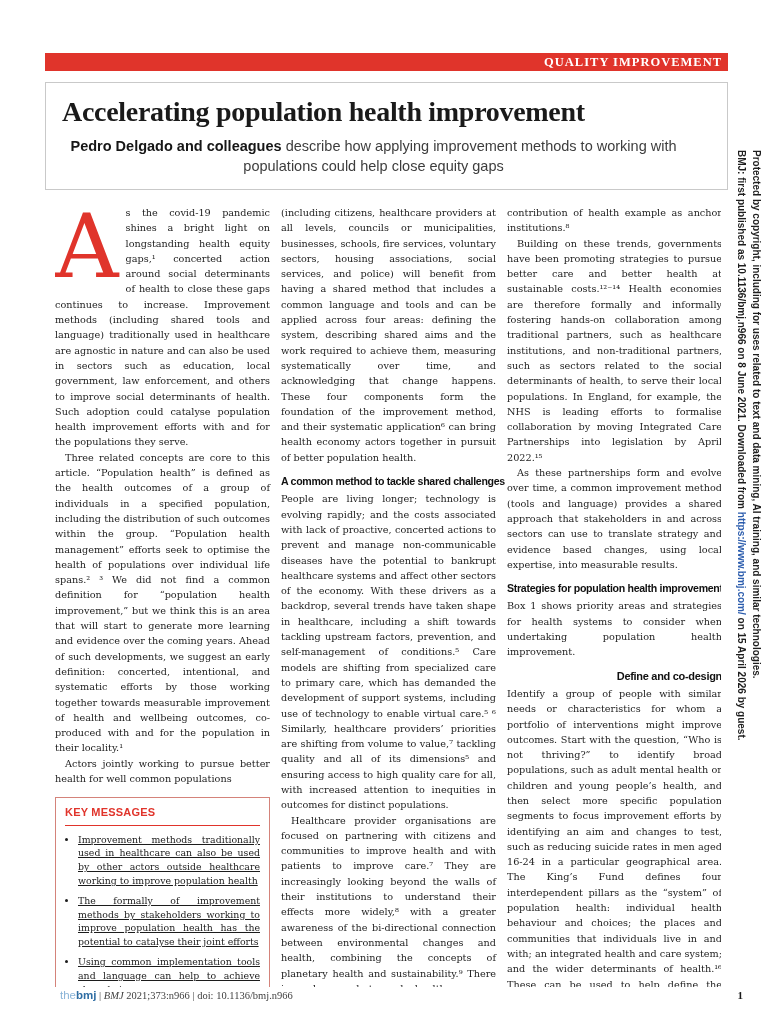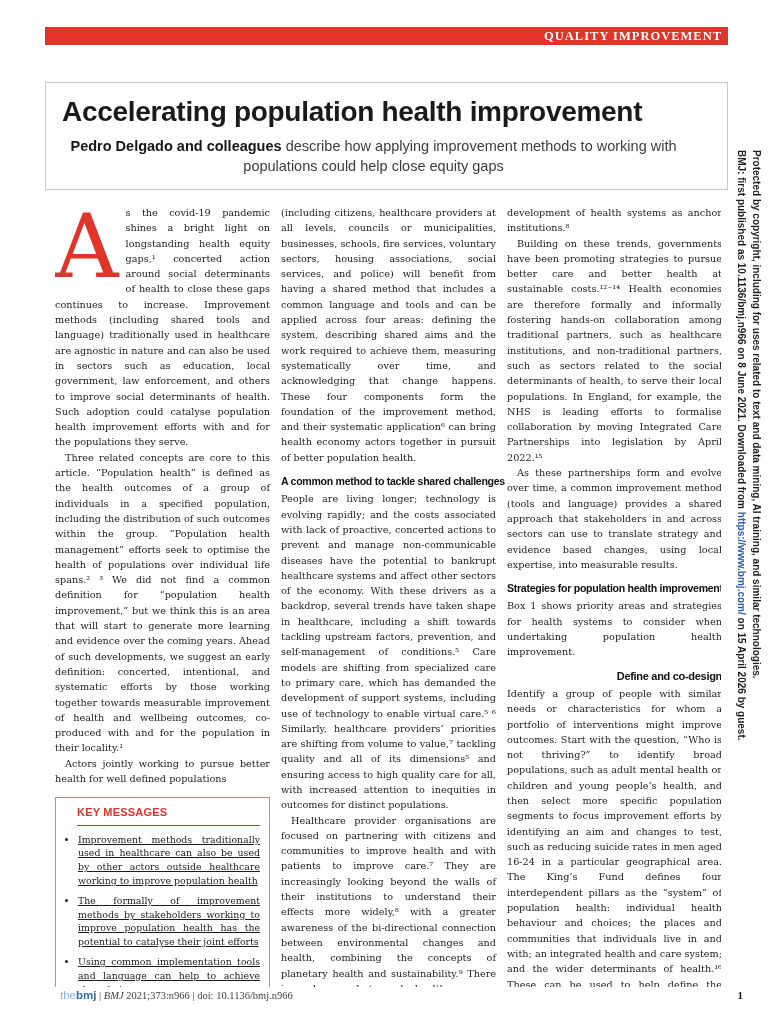--- a/index.html
+++ b/index.html
@@ -3,34 +3,34 @@
 <meta charset="utf-8">
 <style>
   html, body { margin: 0; padding: 0; background: #f2f2f2; }
   .page {
     position: relative; width: 768px; height: 1024px;
     background: #ffffff; overflow: hidden; margin: 0 auto;
     font-family: "DejaVu Serif", serif;
   }
   
   .banner {
-    position: absolute; left: 45px; top: 27px; width: 683px; height: 18px;
+    position: absolute; left: 45px; top: 53px; width: 683px; height: 18px;
     background: var(--bmj-red); box-sizing: border-box;
     text-align: right; padding-right: 6px;
     font-family: "Liberation Serif", serif; font-weight: bold;
     font-size: 12.5px; line-height: 18px; letter-spacing: 1px; color: #ffffff;
   }
   
   .title-box {
     position: absolute; left: 45px; top: 82px; width: 683px; height: 108px;
     border: 1px solid #c9c9c9; box-sizing: border-box;
     padding: 13px 16px 0 16px; background: #fff;
   }
   .article-title {
-    margin: 0; font-family: Liberation Sans, sans-serif;
+    margin: 0; font-family: Liberation Serif, serif;
     font-size: 28px; font-weight: 700; letter-spacing: -0.3px; color: #1a1a1a;
   }
   .byline {
     margin-top: 9px; font-family: "Liberation Sans", sans-serif;
     font-size: 14.5px; line-height: 1.35; color: #3d3d3d; width: 96%; text-align: center;
   }
   .byline .authors { font-weight: 700; color: #161616; }
   
   .columns {
     position: absolute; left: 55px; top: 205px; width: 666px; height: 782px;
@@ -54,21 +54,21 @@
   }
   .sub-heading { font-size: 11px; white-space: normal; }
   
   .key-box {
     margin-top: 11px; border: 1px solid var(--key-box-border);
     box-sizing: border-box; padding: 7px 9px 6px 9px;
   }
   .key-box-title {
     font-family: "Liberation Sans", sans-serif; font-weight: 700;
     color: var(--bmj-red); font-size: 11px; letter-spacing: 0.2px;
-    margin: 0 0 0 12px; padding-bottom: 4px;
+    margin: 0 0 0 0; padding-bottom: 4px;
     border-bottom: 1px solid var(--bmj-red); text-align: left;
   }
   .key-box ul { margin: 7px 0 0 0; padding-left: 13px; text-decoration: underline; }
   .key-box li {
     font-size: 9.4px; line-height: 13.8px; margin-bottom: 6px;
     text-align: justify;
   }
   .key-box li:last-child { margin-bottom: 0; }
   
   .sidebar {
@@ -103,42 +103,42 @@
   <div class="title-box">
     <h1 class="article-title">Accelerating population health improvement</h1>
     <div class="byline"><span class="authors">Pedro Delgado and colleagues</span><span> describe how applying improvement methods to working with populations could help close equity gaps</span></div>
   </div>
 
   <div class="columns">
 
     <div class="col">
       <p><span class="dropcap">A</span><span>s the covid-19 pandemic shines a bright light on longstanding health equity gaps,¹ concerted action around social determinants of health to close these gaps continues to increase. Improvement methods (including shared tools and language) traditionally used in healthcare are agnostic in nature and can also be used in sectors such as education, local government, law enforcement, and others to improve social determinants of health. Such adoption could catalyse population health improvement efforts with and for the populations they serve.</span></p>
       <p class="indent">Three related concepts are core to this article. “Population health” is defined as the health outcomes of a group of individuals in a specified population, including the distribution of such outcomes within the group. “Population health management” efforts seek to optimise the health of populations over individual life spans.² ³ We did not find a common definition for “population health improvement,” but we think this is an area that will start to generate more learning and evidence over the coming years. Ahead of such developments, we suggest an early definition: concerted, intentional, and systematic efforts by those working together towards measurable improvement of health and wellbeing outcomes, co-produced with and for the population in their locality.¹</p>
-      <p class="indent">Actors jointly working to pursue better health for well defined populations</p>
+      <p class="indent">Actors jointly working to pursue better health for well common populations</p>
 
       <div class="key-box">
         <div class="key-box-title">KEY MESSAGES</div>
         <ul>
           <li>Improvement methods traditionally used in healthcare can also be used by other actors outside healthcare working to improve population health</li>
           <li>The formally of improvement methods by stakeholders working to improve population health has the potential to catalyse their joint efforts</li>
           <li>Using common implementation tools and language can help to achieve shared aims</li>
 
         </ul>
       </div>
     </div>
 
     <div class="col">
       <p>(including citizens, healthcare providers at all levels, councils or municipalities, businesses, schools, fire services, voluntary sectors, housing associations, social services, and police) will benefit from having a shared method that includes a common language and tools and can be applied across four areas: defining the system, describing shared aims and the work required to achieve them, measuring systematically over time, and acknowledging that change happens. These four components form the foundation of the improvement method, and their systematic application⁶ can bring health economy actors together in pursuit of better population health.</p>
       <div class="sec-heading">A common method to tackle shared challenges</div>
       <p>People are living longer; technology is evolving rapidly; and the costs associated with lack of proactive, concerted actions to prevent and manage non-communicable diseases have the potential to bankrupt healthcare systems and affect other sectors of the economy. With these drivers as a backdrop, several trends have taken shape in healthcare, including a shift towards tackling upstream factors, prevention, and self-management of conditions.⁵ Care models are shifting from specialized care to primary care, which has demanded the development of support systems, including use of technology to enable virtual care.⁵ ⁶ Similarly, healthcare providers’ priorities are shifting from volume to value,⁷ tackling quality and all of its dimensions⁵ and ensuring access to high quality care for all, with increased attention to inequities in outcomes for distinct populations.</p>
       <p class="indent">Healthcare provider organisations are focused on partnering with citizens and communities to improve health and with patients to improve care.⁷ They are increasingly looking beyond the walls of their institutions to understand their effects more widely,⁸ with a greater awareness of the bi-directional connection between environmental changes and health, combining the concepts of planetary health and sustainability.⁹ There is a clear push towards health economy integration and place based health,¹⁰ ¹¹ and organisations are making efforts to enhance the</p>
     </div>
 
     <div class="col">
-      <p>development of health systems as anchor institutions.⁸</p>
+      <p>contribution of health example as anchor institutions.⁸</p>
       <p class="indent">Building on these trends, governments have been promoting strategies to pursue better care and better health at sustainable costs.¹²⁻¹⁴ Health economies are therefore formally and informally fostering hands-on collaboration among traditional partners, such as healthcare institutions, and non-traditional partners, such as sectors related to the social determinants of health, to serve their local populations. In England, for example, the NHS is leading efforts to formalise collaboration by moving Integrated Care Partnerships into legislation by April 2022.¹⁵</p>
       <p class="indent">As these partnerships form and evolve over time, a common improvement method (tools and language) provides a shared approach that stakeholders in and across sectors can use to translate strategy and evidence based changes, using local expertise, into measurable results.</p>
       <div class="sec-heading">Strategies for population health improvement</div>
       <p>Box 1 shows priority areas and strategies for health systems to consider when undertaking population health improvement.</p>
       <div class="sub-heading">Define and co-design</div>
       <p>Identify a group of people with similar needs or characteristics for whom a portfolio of interventions might improve outcomes. Start with the question, “Who is not thriving?” to identify broad populations, such as adult mental health or children and young people’s health, and then select more specific population segments to focus improvement efforts by identifying an aim and changes to test, such as reducing suicide rates in men aged 16-24 in a particular geographical area. The King’s Fund defines four interdependent pillars as the “system” of population health: individual health behaviour and choices; the places and communities that individuals live in and with; an integrated health and care system; and the wider determinants of health.¹⁶ These can be used to help define the population. A three part data review is also useful for population stratification to better understand the needs and assets of the population, which then inform the design choices to improve outcomes.¹⁷</p>
     </div>
 
   </div>
 

